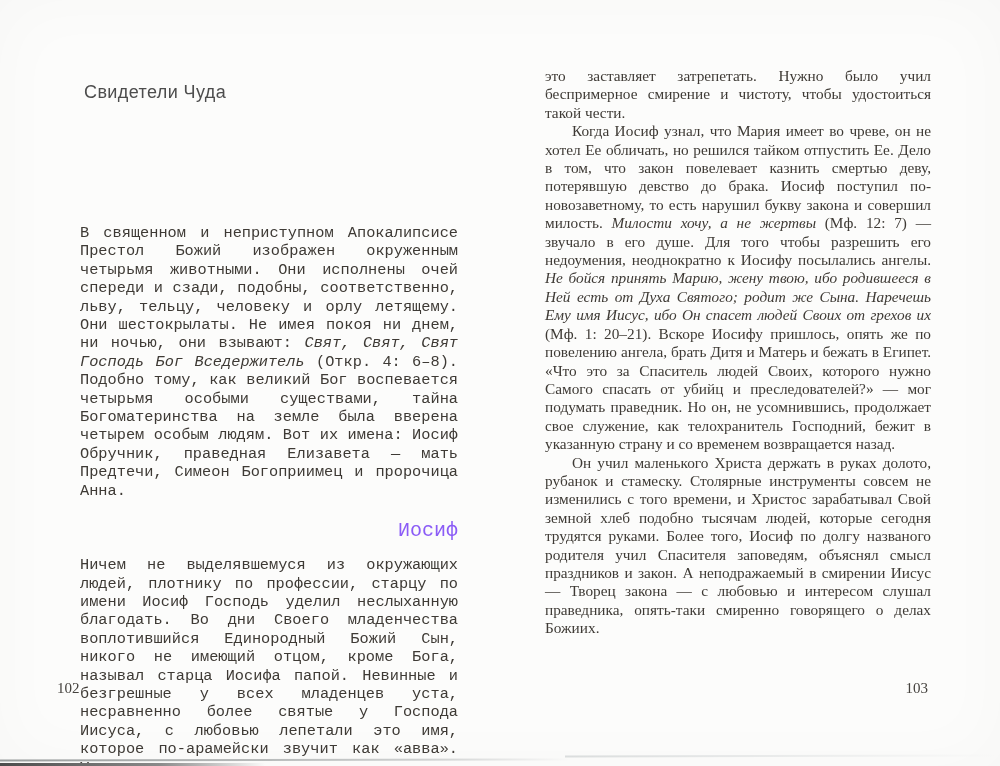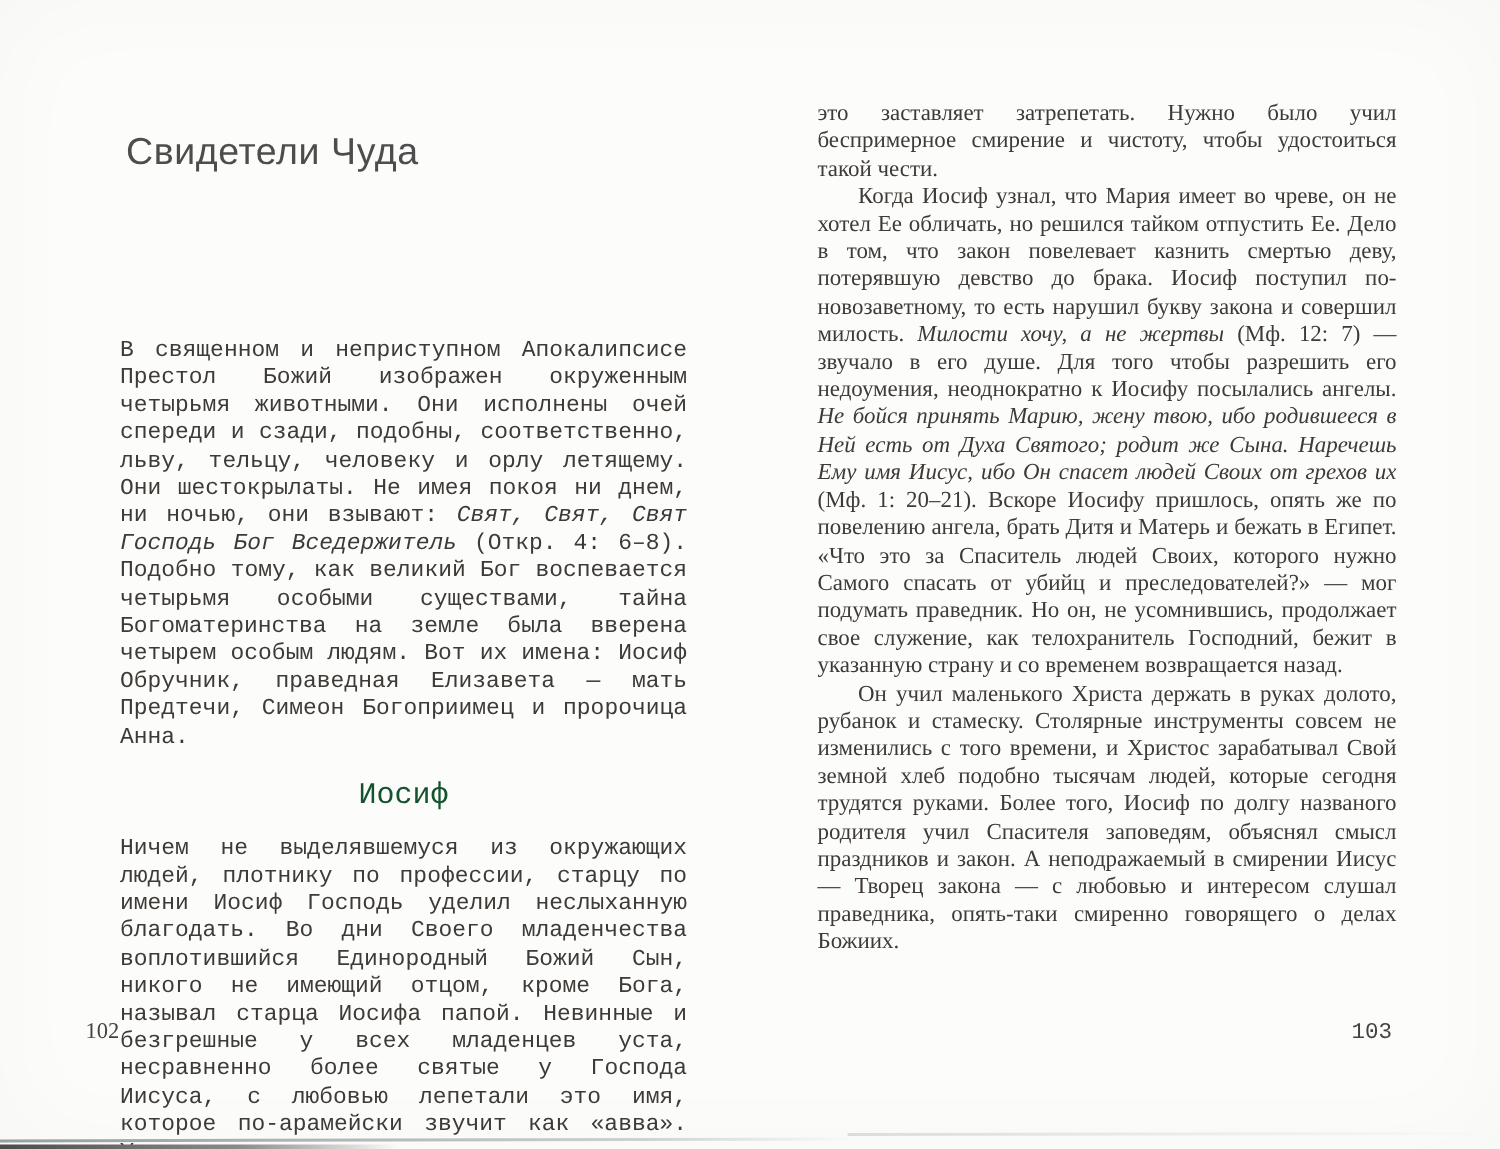--- a/index.html
+++ b/index.html
@@ -17,21 +17,21 @@
     background: #fcfcfb;
     box-shadow: inset 0 0 70px rgba(0,0,0,0.025);
     font-family: "Liberation Serif", "DejaVu Serif", serif;
     color: #3e3a35;
   }
   .chapter-title {
     position: absolute;
     left: 84px;
     top: 70px;
     font-family: "Liberation Sans", "DejaVu Sans", sans-serif;
-    font-size: 25px;
+    font-size: 18px;
     font-weight: 400;
     letter-spacing: 0.4px;
     color: #4d4d4d;
   }
   .page-body {
     position: absolute;
     font-size: 15.3px;
     line-height: 18.4px;
     text-align: justify;
     color: #3e3a35;
@@ -55,31 +55,31 @@
     text-indent: 27px;
   }
   .page-body p.para em {
     font-style: italic;
   }
   .page-body h2.section-heading {
     margin: 18px 0 12px 0;
     font-size: 20px;
     line-height: 26px;
     font-weight: 400;
-    color: #14532d;
-    text-align: center;
+    color: #8b5cf6;
+    text-align: right;
   }
   .page-number {
     position: absolute;
     top: 680px;
     font-size: 15px;
     color: #45423e;
   }
   .page-number.left { left: 57px; }
-  .page-number.right { left: 845px; width: 83px; text-align: right; font-family: Liberation Mono, monospace; }
+  .page-number.right { left: 845px; width: 83px; text-align: right; }
   .edge-hairline-left {
     position: absolute;
     left: 0;
     top: 759px;
     width: 570px;
     height: 2px;
     background: linear-gradient(to right, #9a9e9e 0%, #b6b9b9 45%, #cfd1d1 75%, rgba(220,222,222,0));
     transform: rotate(-0.12deg);
   }
   .edge-hairline-right {

